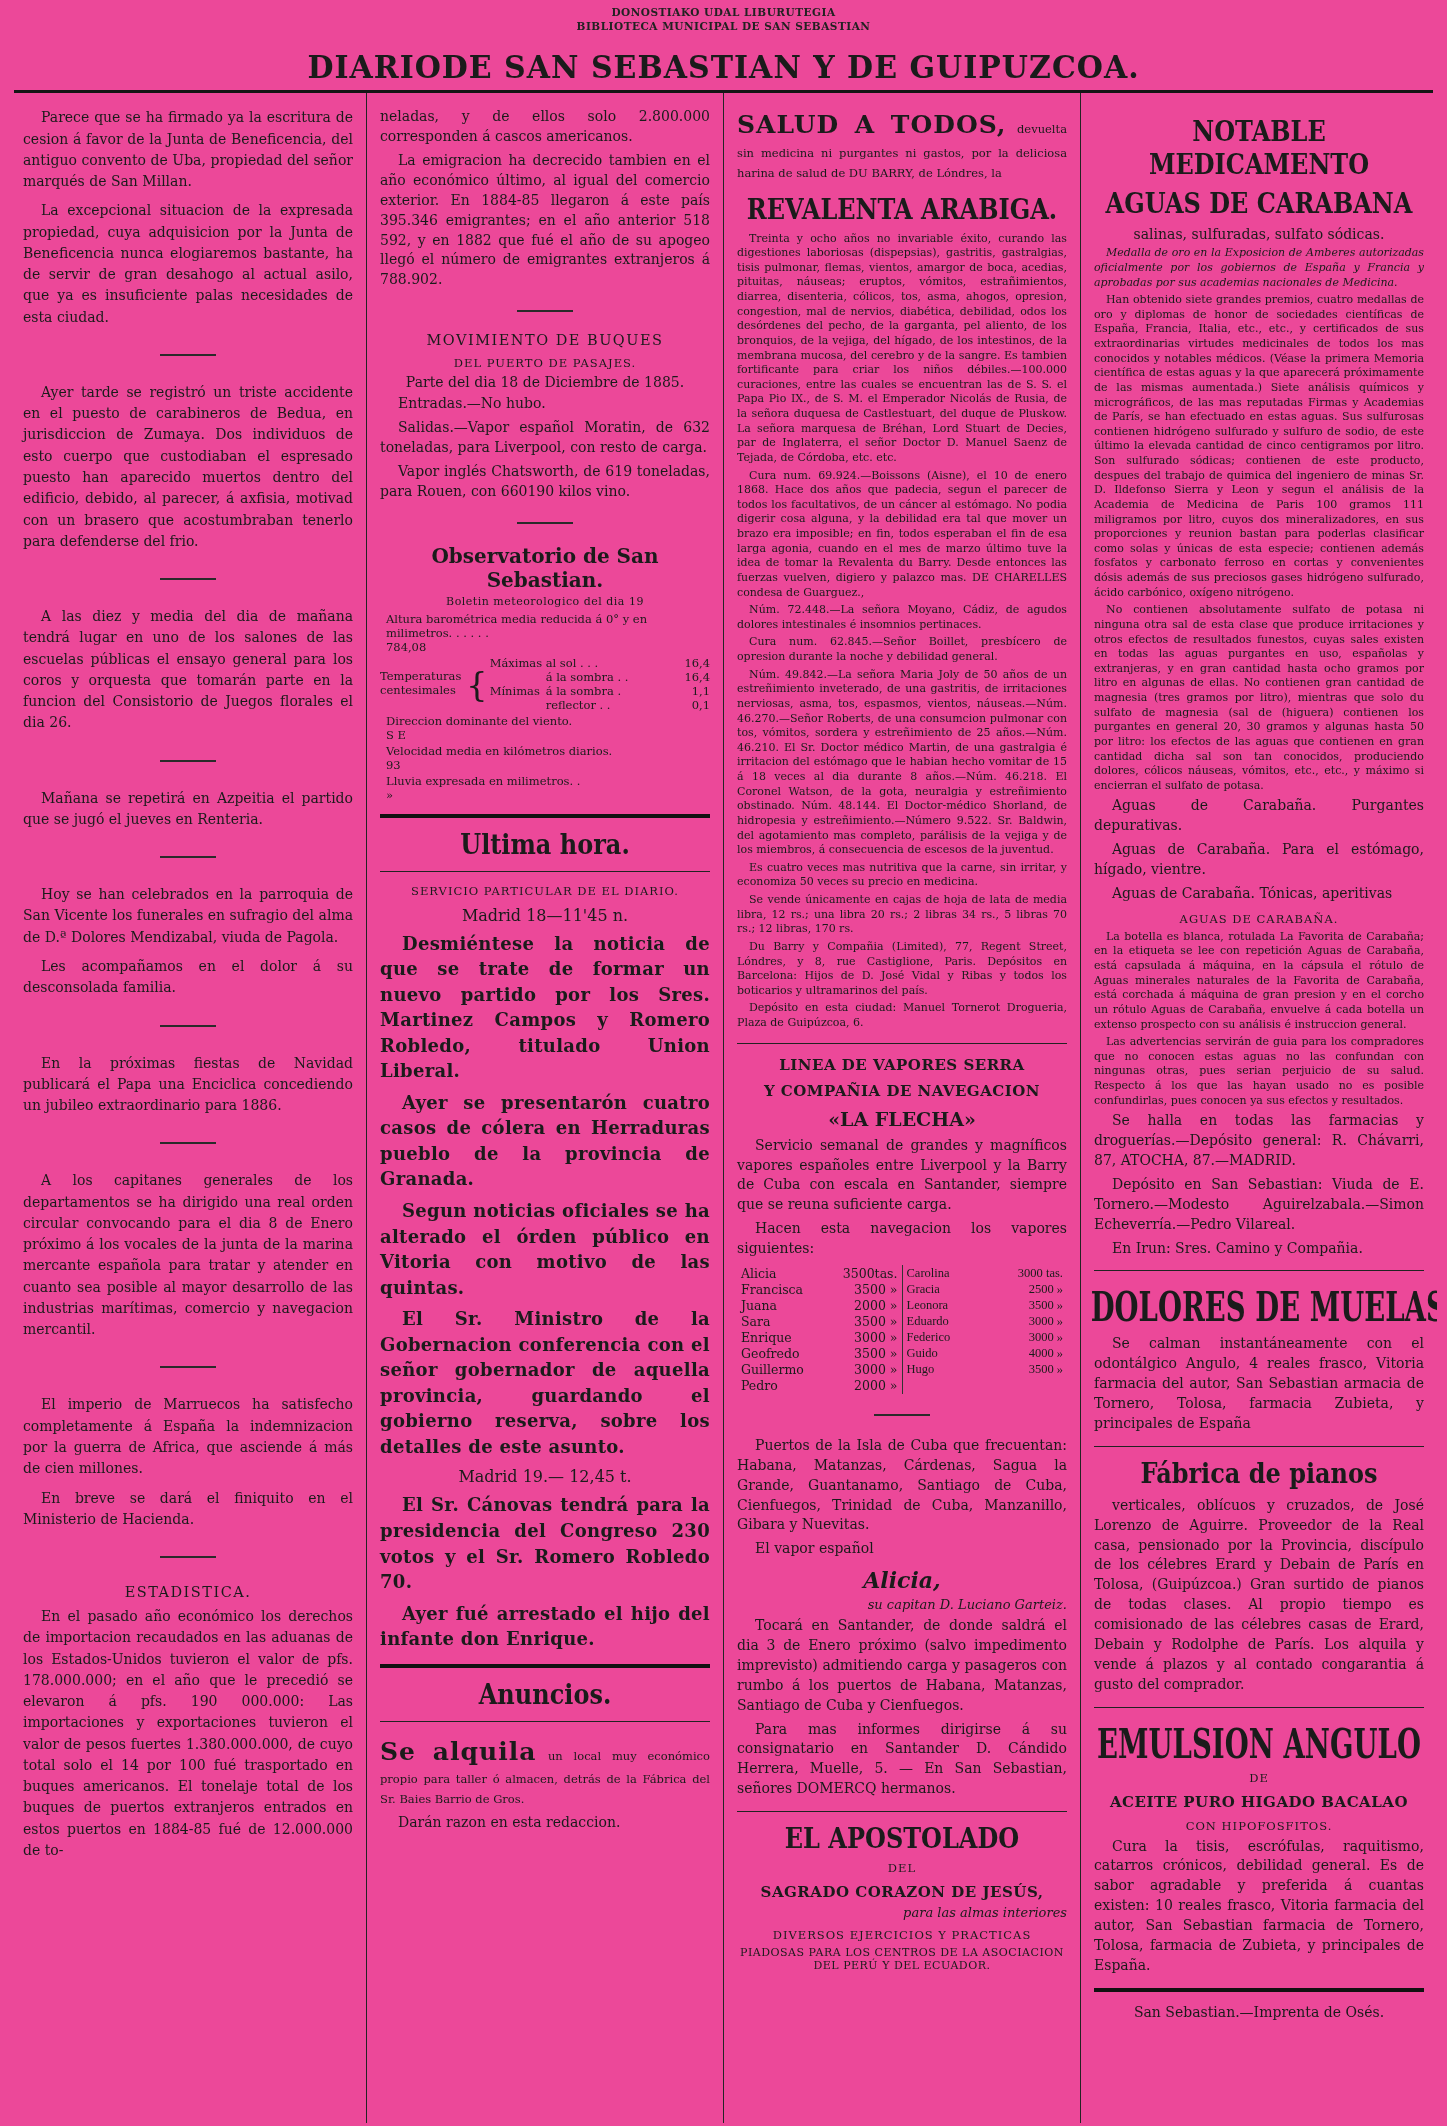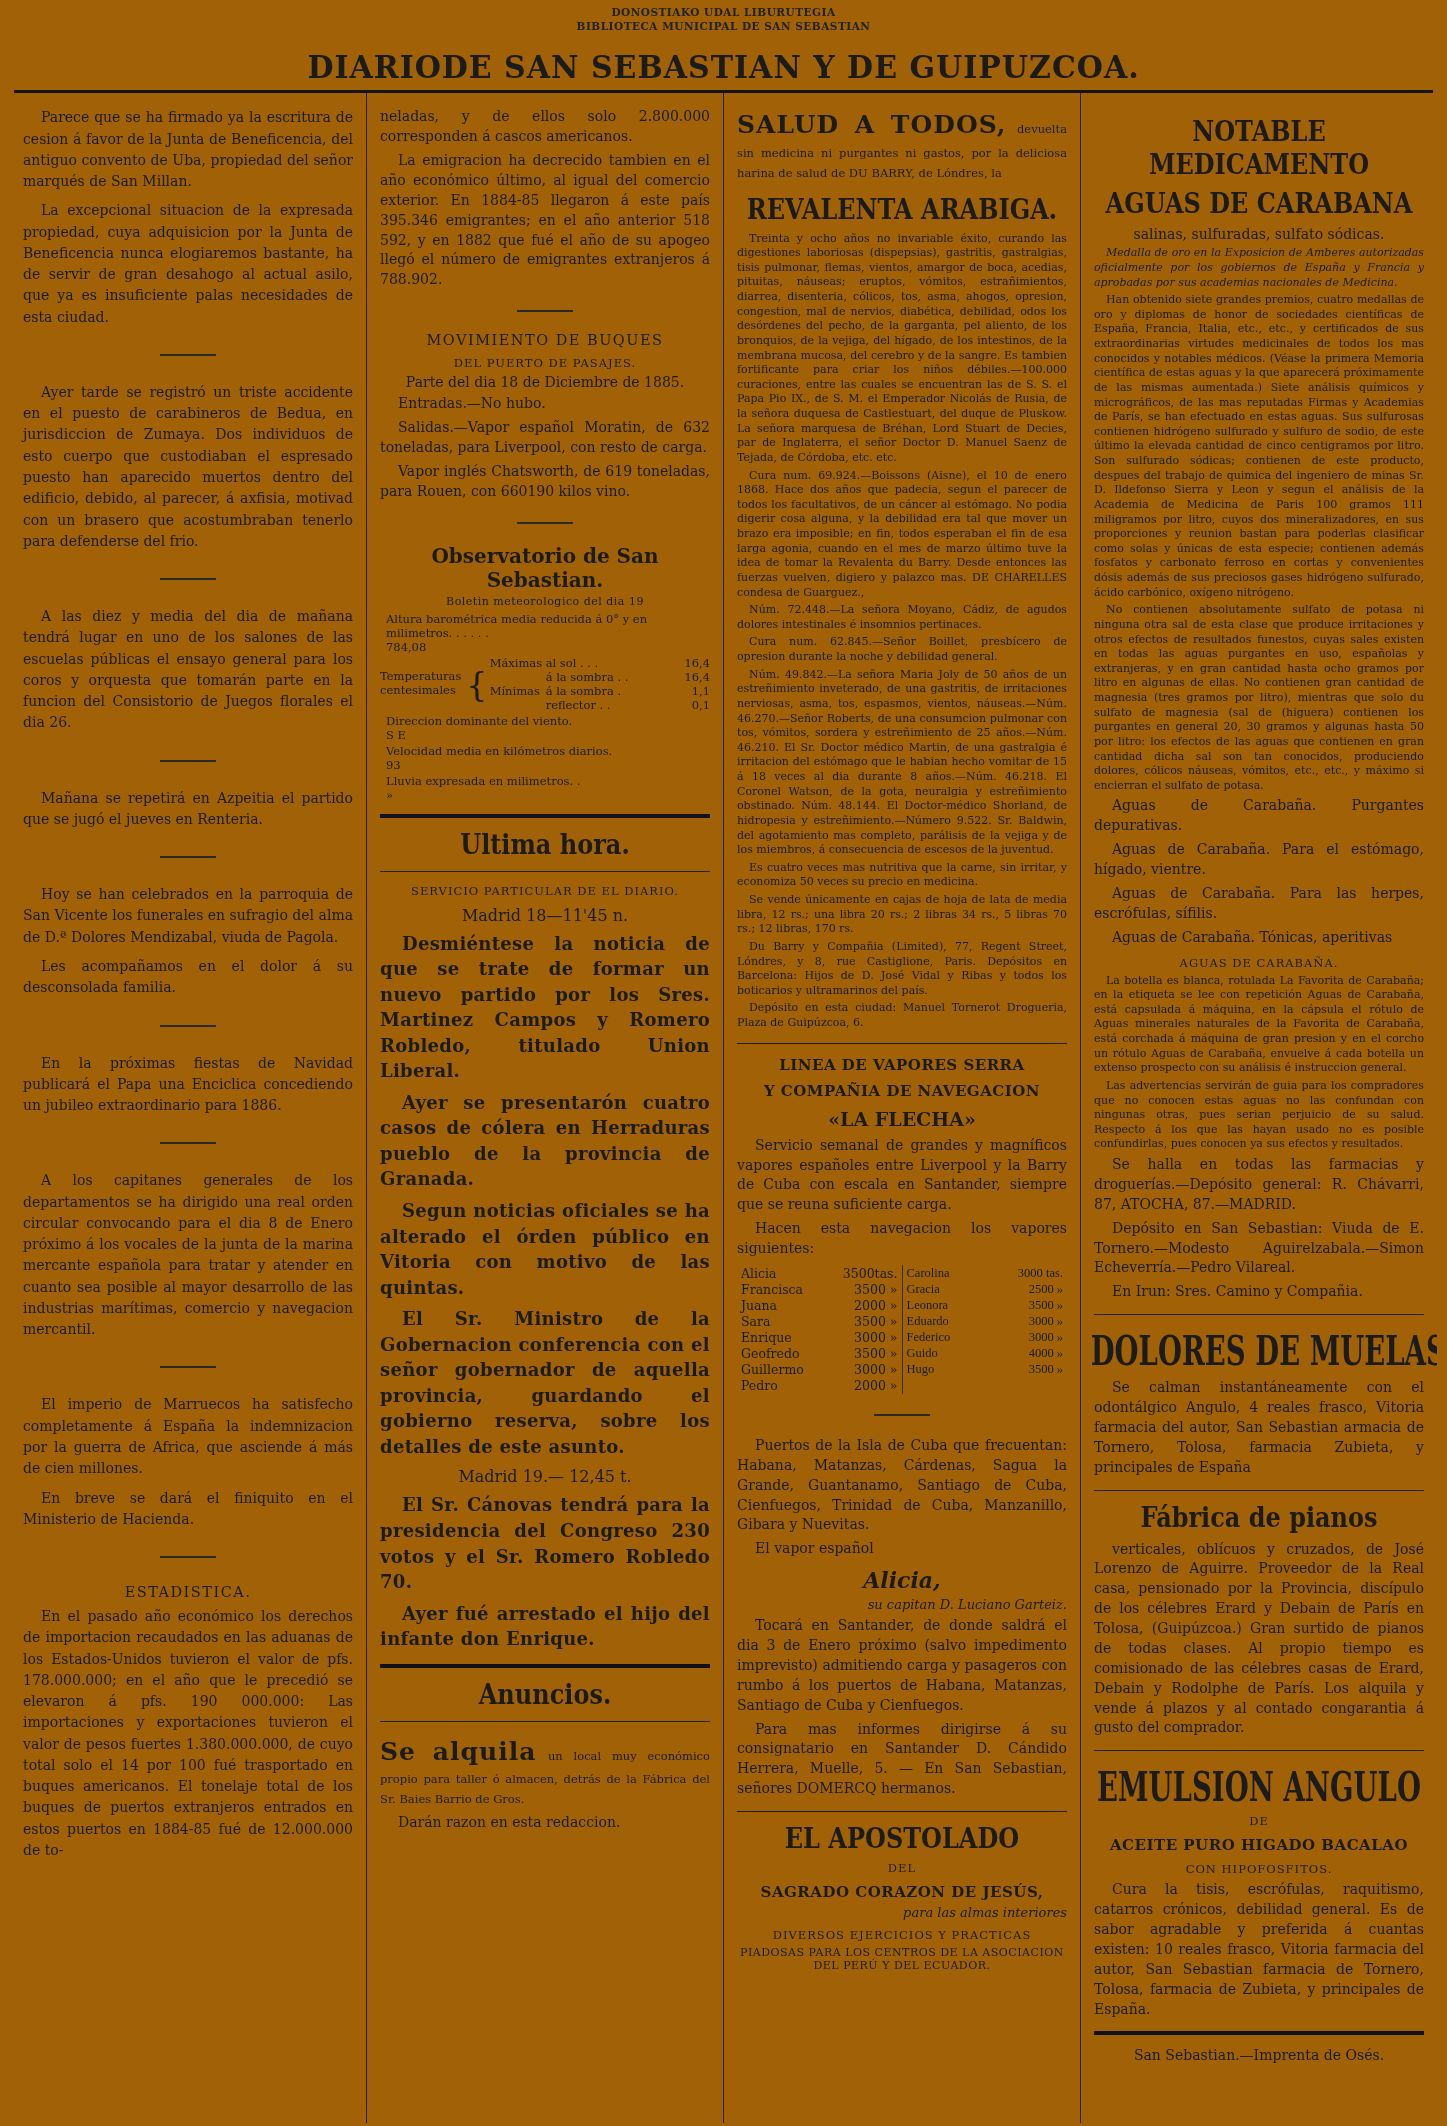--- a/index.html
+++ b/index.html
@@ -1,18 +1,18 @@
 <!DOCTYPE html>
 <html><head>
 <meta charset="utf-8">
 <style>
   html,body{margin:0;padding:0;background:#cfccc4;}
   .page{
     width:1447px;height:2126px;margin:0 auto;position:relative;
-    background:#a16207;color:#1b1b1b;overflow:hidden;
+    background:#ec4899;color:#1b1b1b;overflow:hidden;
     font-family:"DejaVu Serif","Liberation Serif",serif;
   }
   
   .hdr{padding-top:6px;text-align:center;}
   .stamp{font-size:10.5px;font-weight:bold;line-height:1.3;letter-spacing:0.5px;color:#222;}
   .masthead{font-size:30px;font-weight:bold;letter-spacing:1px;margin:16px 0 6px;transform:scaleY(1.08);}
   .hdr-rule{border-top:3px solid #151515;margin:0 14px;}
   
   .columns{display:flex;align-items:stretch;height:2030px;padding:0 10px;}
   .col{flex:1 1 0;padding:14px 13px 0 13px;border-right:1px solid #242424;overflow:hidden;}
@@ -274,21 +274,20 @@
       </div>
       <div class="col">
         <div class="h-display">NOTABLE MEDICAMENTO</div>
         <div class="h-display">AGUAS DE CARABANA</div>
         <div class="p-center">salinas, sulfuradas, sulfato sódicas.</div>
         <div class="p-small p-italic">Medalla de oro en la Exposicion de Amberes autorizadas oficialmente por los gobiernos de España y Francia y aprobadas por sus academias nacionales de Medicina.</div>
         <div class="p-small">Han obtenido siete grandes premios, cuatro medallas de oro y diplomas de honor de sociedades científicas de España, Francia, Italia, etc., etc., y certificados de sus extraordinarias virtudes medicinales de todos los mas conocidos y notables médicos. (Véase la primera Memoria científica de estas aguas y la que aparecerá próximamente de las mismas aumentada.) Siete análisis químicos y micrográficos, de las mas reputadas Firmas y Academias de París, se han efectuado en estas aguas. Sus sulfurosas contienen hidrógeno sulfurado y sulfuro de sodio, de este último la elevada cantidad de cinco centigramos por litro. Son sulfurado sódicas; contienen de este producto, despues del trabajo de quimica del ingeniero de minas Sr. D. Ildefonso Sierra y Leon y segun el análisis de la Academia de Medicina de Paris 100 gramos 111 miligramos por litro, cuyos dos mineralizadores, en sus proporciones y reunion bastan para poderlas clasificar como solas y únicas de esta especie; contienen además fosfatos y carbonato ferroso en cortas y convenientes dósis además de sus preciosos gases hidrógeno sulfurado, ácido carbónico, oxígeno nitrógeno.</div>
         <div class="p-small">No contienen absolutamente sulfato de potasa ni ninguna otra sal de esta clase que produce irritaciones y otros efectos de resultados funestos, cuyas sales existen en todas las aguas purgantes en uso, españolas y extranjeras, y en gran cantidad hasta ocho gramos por litro en algunas de ellas. No contienen gran cantidad de magnesia (tres gramos por litro), mientras que solo du sulfato de magnesia (sal de (higuera) contienen los purgantes en general 20, 30 gramos y algunas hasta 50 por litro: los efectos de las aguas que contienen en gran cantidad dicha sal son tan conocidos, produciendo dolores, cólicos náuseas, vómitos, etc., etc., y máximo si encierran el sulfato de potasa.</div>
         <div class="p">Aguas de Carabaña. Purgantes depurativas.</div>
         <div class="p">Aguas de Carabaña. Para el estómago, hígado, vientre.</div>
-        <div class="p">Aguas de Carabaña. Para las herpes, escrófulas, sífilis.</div>
         <div class="p">Aguas de Carabaña. Tónicas, aperitivas</div>
         <div class="h-center-small">AGUAS DE CARABAÑA.</div>
         <div class="p-small">La botella es blanca, rotulada La Favorita de Carabaña; en la etiqueta se lee con repetición Aguas de Carabaña, está capsulada á máquina, en la cápsula el rótulo de Aguas minerales naturales de la Favorita de Carabaña, está corchada á máquina de gran presion y en el corcho un rótulo Aguas de Carabaña, envuelve á cada botella un extenso prospecto con su análisis é instruccion general.</div>
         <div class="p-small">Las advertencias servirán de guia para los compradores que no conocen estas aguas no las confundan con ningunas otras, pues serian perjuicio de su salud. Respecto á los que las hayan usado no es posible confundirlas, pues conocen ya sus efectos y resultados.</div>
         <div class="p">Se halla en todas las farmacias y droguerías.—Depósito general: R. Chávarri, 87, ATOCHA, 87.—MADRID.</div>
         <div class="p">Depósito en San Sebastian: Viuda de E. Tornero.—Modesto Aguirelzabala.—Simon Echeverría.—Pedro Vilareal.</div>
         <div class="p">En Irun: Sres. Camino y Compañia.</div>
         <div class="rule"></div>
         <div class="h-display-big">DOLORES DE MUELAS</div>
         <div class="p">Se calman instantáneamente con el odontálgico Angulo, 4 reales frasco, Vitoria farmacia del autor, San Sebastian armacia de Tornero, Tolosa, farmacia Zubieta, y principales de España</div>

